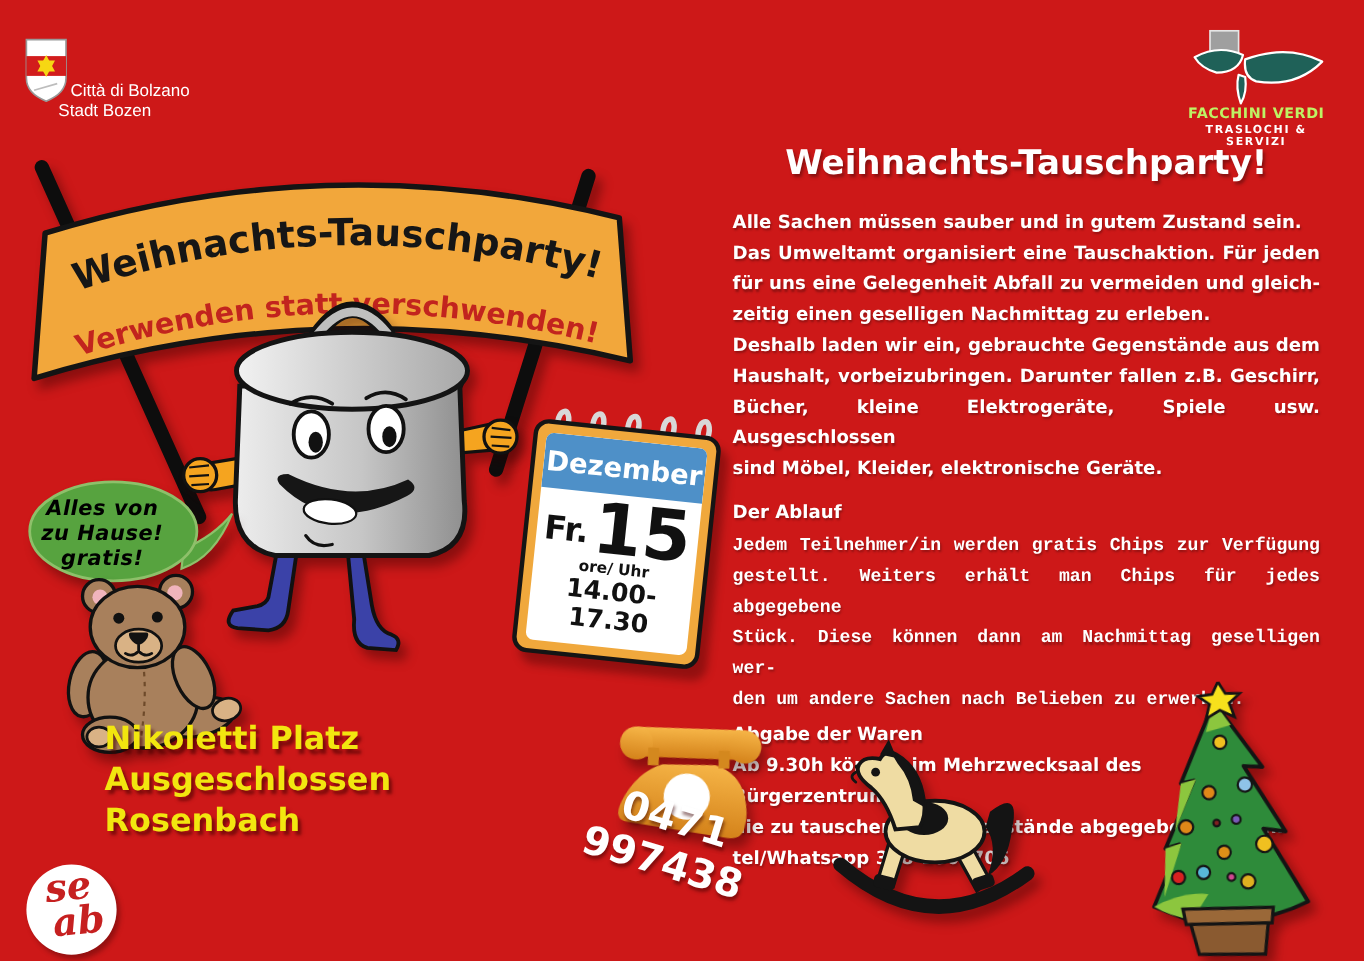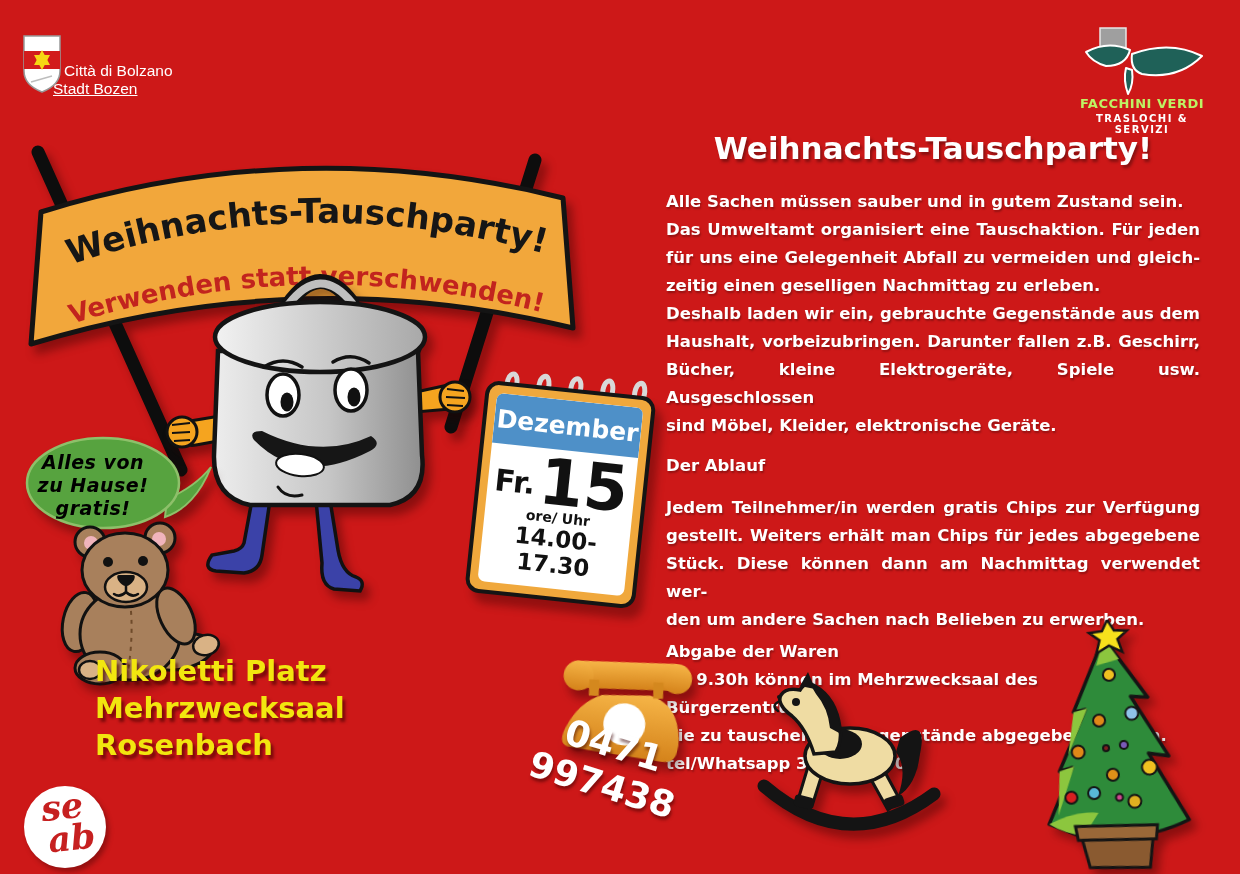--- a/index.html
+++ b/index.html
@@ -13,21 +13,21 @@
   .fv-name{color:#bef264;font-weight:bold;font-size:13px;letter-spacing:.5px;text-align:center;}
   .fv-tag{color:#fff;font-weight:bold;font-size:10px;letter-spacing:1.5px;text-align:center;margin-top:2px;}
 
   
   .col{left:666px;top:130px;width:534px;color:#fff;}
   .col h1{margin:0 0 22px 0;font-size:31px;font-weight:bold;text-align:center;
           text-shadow:2px 3px 3px rgba(0,0,0,.35);}
   .blk{font-size:16.5px;font-weight:bold;line-height:28px;text-shadow:1px 2px 2px rgba(0,0,0,.30);}
   .blk .ln{min-height:28px;}
   .blk .j{text-align:justify;text-align-last:justify;}
-  .mt13{margin-top:13px;} .mt12{margin-top:12px;} .mt6{margin-top:14px;} .mt4{margin-top:4px;}
+  .mt13{margin-top:13px;} .mt12{margin-top:12px;} .mt6{margin-top:2px;font-family:Liberation Mono, monospace;} .mt4{margin-top:4px;}
 
   
   .bub-text{left:28px;top:451px;width:130px;text-align:center;color:#000000;
             font-weight:bold;font-style:italic;font-size:19px;line-height:23px;letter-spacing:.5px;}
 
   
   .cal{left:475px;top:388px;width:170px;height:212px;transform:rotate(6deg);}
   .cal-frame{position:absolute;left:0;top:0;width:163px;height:205px;background:#f0a83c;
              border:4px solid #151515;border-radius:14px;
              box-shadow:8px 10px 8px rgba(40,0,0,.35);}
@@ -84,23 +84,23 @@
     </text>
   </svg>
 
   <svg class="abs" style="left:21px;top:33px;" width="42" height="62" viewBox="0 0 42 62">
     <path d="M3,3 H39 V38 Q39,52 21,59 Q3,52 3,38 Z" fill="#ffffff" stroke="#999" stroke-width="1.5"></path>
     <rect x="3" y="18" width="36" height="18" fill="#d21c1c"></rect>
     <polygon points="21,17 29,32 13,32" fill="#f6d713"></polygon>
     <polygon points="21,37 13,22 29,22" fill="#f6d713"></polygon>
     <line x1="10" y1="49" x2="31" y2="43" stroke="#bdbdbd" stroke-width="1.5"></line>
   </svg>
-  <div class="abs bz-text" style="left:64px;top:62px;">
+  <div class="abs bz-text" style="left:64px;top:74px;">
     <div>Città di Bolzano</div>
-    <div style="margin-left:-11px;text-decoration:underline;">Stadt Bozen</div>
+    <div style="margin-left:-11px;">Stadt Bozen</div>
   </div>
 
   <div class="abs" style="left:1076px;top:24px;width:132px;">
     <svg width="132" height="72" viewBox="0 0 132 72" style="display:block;margin:0 auto;">
       <rect x="24" y="4" width="26" height="26" fill="#9f9f9f" stroke="#e6e6e6" stroke-width="1.5"></rect>
       <path d="M56,30 Q94,16 126,32 Q102,56 66,50 Q54,46 56,30 Z" fill="#1f6158" stroke="#fff" stroke-width="2" stroke-linejoin="round"></path>
       <path d="M10,28 Q32,16 54,26 Q50,42 30,42 Q16,38 10,28 Z" fill="#1f6158" stroke="#fff" stroke-width="2" stroke-linejoin="round"></path>
       <path d="M56,46 Q58,60 52,70 Q47,56 50,44 Z" fill="#1f6158" stroke="#fff" stroke-width="2" stroke-linejoin="round"></path>
     </svg>
     <div class="fv-name">FACCHINI VERDI</div>
@@ -120,21 +120,21 @@
       <div class="ln j">Haushalt, vorbeizubringen. Darunter fallen z.B. Geschirr,</div>
       <div class="ln j">Bücher, kleine Elektrogeräte, Spiele usw. Ausgeschlossen</div>
       <div class="ln">sind Möbel, Kleider, elektronische Geräte.</div>
     </div>
     <div class="blk mt12">
       <div class="ln">Der Ablauf</div>
     </div>
     <div class="blk mt6">
       <div class="ln j">Jedem Teilnehmer/in  werden gratis Chips zur Verfügung</div>
       <div class="ln j">gestellt. Weiters erhält man Chips für jedes abgegebene</div>
-      <div class="ln j">Stück. Diese können dann am Nachmittag verwendet wer-</div>
+      <div class="ln j">Stück. Diese können dann am Nachmittag geselligen wer-</div>
       <div class="ln">den um andere Sachen nach Belieben zu erwerben.</div>
     </div>
     <div class="blk mt4">
       <div class="ln">Abgabe der Waren</div>
       <div class="ln">Ab 9.30h können im Mehrzwecksaal des Bürgerzentrums,</div>
       <div class="ln">die zu tauschenden Gegenstände abgegeben werden.</div>
       <div class="ln">tel/Whatsapp 348-1561706</div>
     </div>
   </div>
 
@@ -225,21 +225,21 @@
     <ellipse cx="87" cy="50" rx="43" ry="37" fill="#a8805c" stroke="#111" stroke-width="3"></ellipse>
     <ellipse cx="88" cy="67" rx="21" ry="15" fill="#d9b285" stroke="#111" stroke-width="2.5"></ellipse>
     <path d="M81,55 H95 Q98,55 96,60 Q92,66 88,66 Q84,66 80,60 Q78,55 81,55 Z" fill="#111"></path>
     <path d="M88,66 L88,72 M88,72 Q82,78 76,74 M88,72 Q94,78 100,74" stroke="#111" stroke-width="2.5" fill="none" stroke-linecap="round"></path>
     <circle cx="70" cy="42" r="5" fill="#111"></circle>
     <circle cx="105" cy="41" r="5" fill="#111"></circle>
   </svg>
 
   <div class="abs loc">
     <div>Nikoletti Platz</div>
-    <div>Mehrzwecksaal Rosenbach</div>
+    <div>Ausgeschlossen Rosenbach</div>
   </div>
 
 
   <div class="abs seab">
     <span class="s1">se</span>
     <span class="s2">ab</span>
   </div>
 
   <svg class="abs shadowed" style="left:548px;top:652px;transform:rotate(8deg);" width="150" height="120" viewBox="0 0 150 120">
     <defs>

